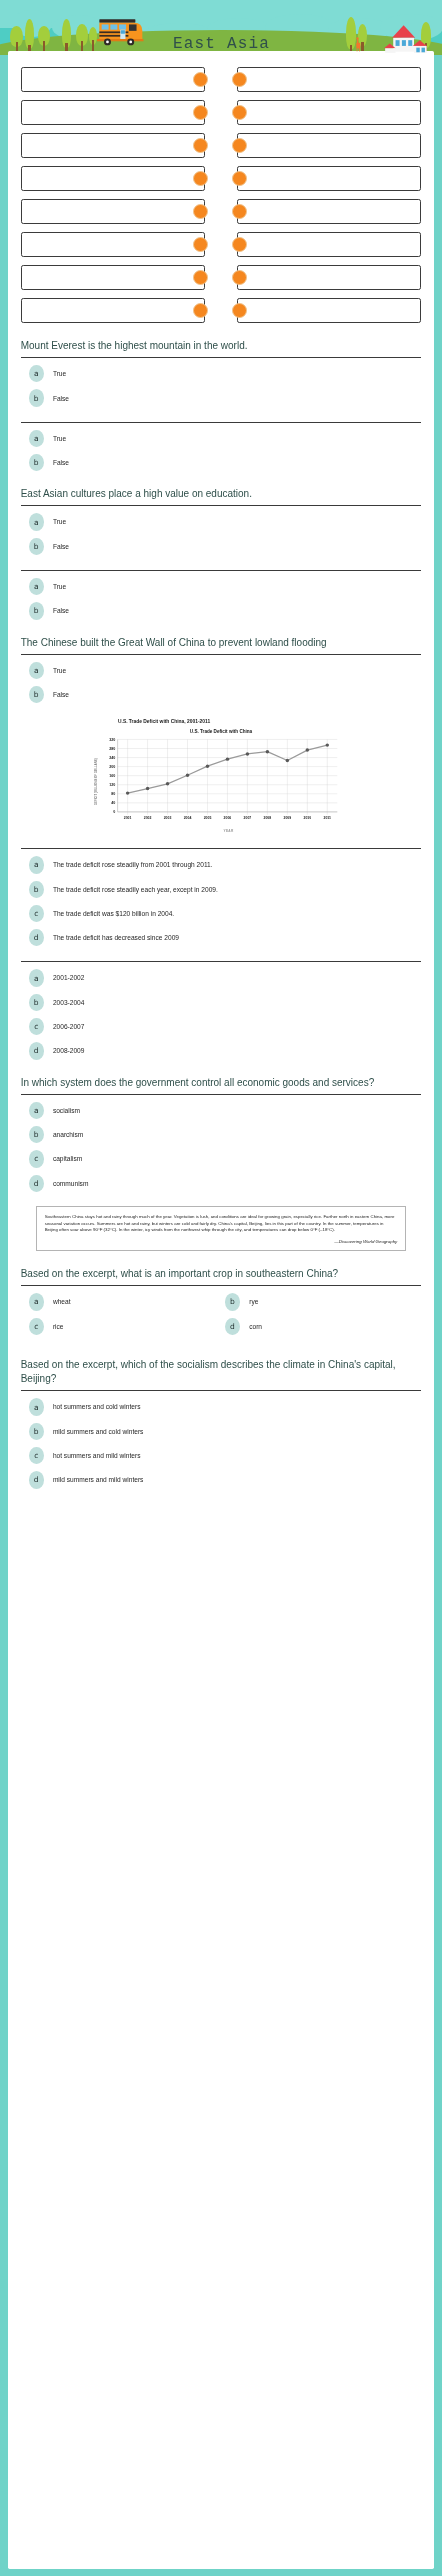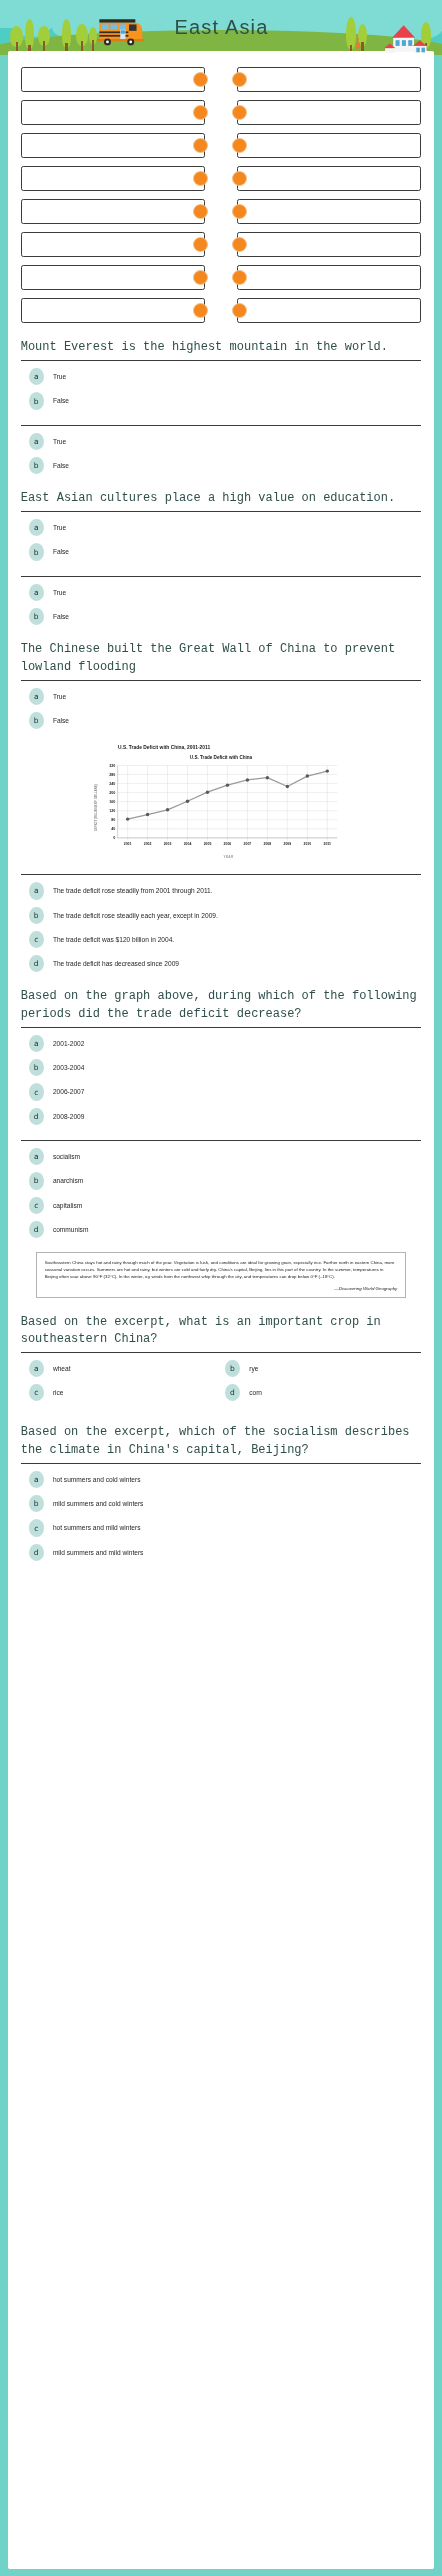--- a/index.html
+++ b/index.html
@@ -40,24 +40,24 @@
     position: absolute; bottom: 3.5px;
   }
   .tree .crown {
     width: 100%; background: #a3ce3c;
   }
   .tree .trunk {
     position: absolute; left: 50%; margin-left: -1.2px; bottom: -8px;
     width: 2.3px; height: 12.7px; background: #8a5a2b;
   }
   .banner-title {
-    position: absolute; left: 0; top: 0; width: 443px; height: 55px;
+    position: absolute; left: 0; top: 16px; width: 443px; height: 55px;
     display: flex; align-items: center; justify-content: center;
-    font-family: Liberation Sans, sans-serif;
-    font-size: 20px; color: #2f4f4a; letter-spacing: 1.2px;
+    font-family: Liberation Mono, monospace;
+    font-size: 16px; color: #2f4f4a; letter-spacing: 1.2px;
     z-index: 40;
   }
   .bus {
     position: absolute; left: 97px; bottom: 9.2px; width: 50px; height: 28px;
     z-index: 30;
   }
   .house {
     position: absolute; right: 14px; bottom: 1.2px; width: 45px; height: 30px;
     z-index: 30;
   }
@@ -106,22 +106,22 @@
     border: 0.6px solid #f0c28a;
     top: 50%; margin-top: -7.5px;
     z-index: 5;
   }
   .match-left .dot { right: -3.5px; }
   .match-right .dot { left: -4.6px; }
 
   
   .q-block { margin-top: 15px; }
   .q-stem {
-    font-family: Liberation Mono, monospace;
-    font-size: 12px;
+    font-family: Liberation Sans, sans-serif;
+    font-size: 10px;
     color: #2f4f4a;
     line-height: 1.45;
     padding-bottom: 3.5px;
     margin-top: 16px;
   }
   .q-rule {
     border-bottom: 0.6px solid #3a3a3a;
     margin-bottom: 7px;
   }
   .choices { padding-left: 8px; }
@@ -532,21 +532,20 @@
               <div class="bubble">c</div>
               <div class="choice-text">The trade deficit was $120 billion in 2004.</div>
             </div>
             <div class="choice">
               <div class="bubble">d</div>
               <div class="choice-text">The trade deficit has decreased since 2009</div>
             </div>
           </div>
         </div>
         <div class="q-block">
-          <div class="q-stem">Based on the graph above, during which of the following periods did the trade deficit decrease?</div>
           <div class="q-rule"></div>
           <div class="choices">
             <div class="choice">
               <div class="bubble">a</div>
               <div class="choice-text">2001-2002</div>
             </div>
             <div class="choice">
               <div class="bubble">b</div>
               <div class="choice-text">2003-2004</div>
             </div>
@@ -554,20 +553,21 @@
               <div class="bubble">c</div>
               <div class="choice-text">2006-2007</div>
             </div>
             <div class="choice">
               <div class="bubble">d</div>
               <div class="choice-text">2008-2009</div>
             </div>
           </div>
         </div>
         <div class="q-block">
+          <div class="q-stem">In which system does the government control all economic goods and services?</div>
           <div class="q-rule"></div>
           <div class="choices">
             <div class="choice">
               <div class="bubble">a</div>
               <div class="choice-text">socialism</div>
             </div>
             <div class="choice">
               <div class="bubble">b</div>
               <div class="choice-text">anarchism</div>
             </div>

